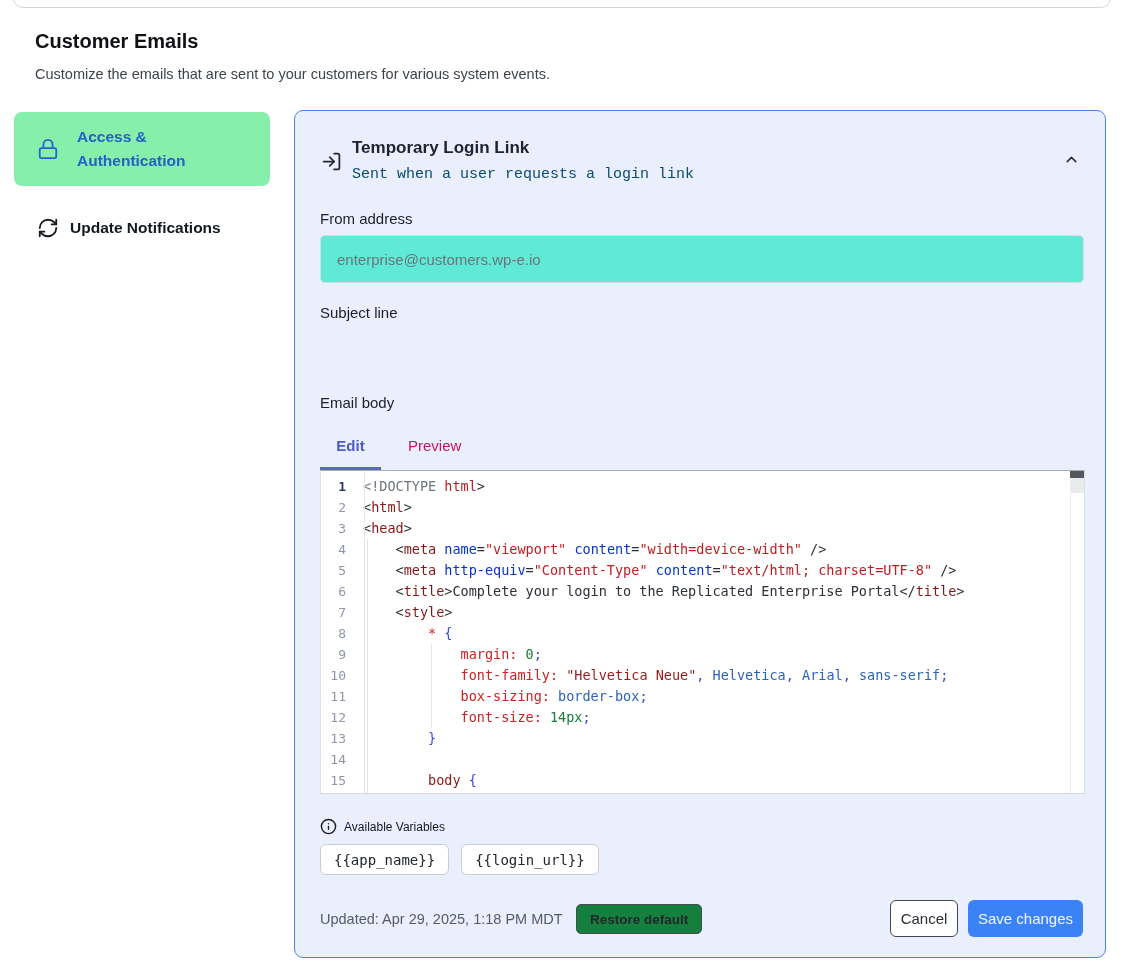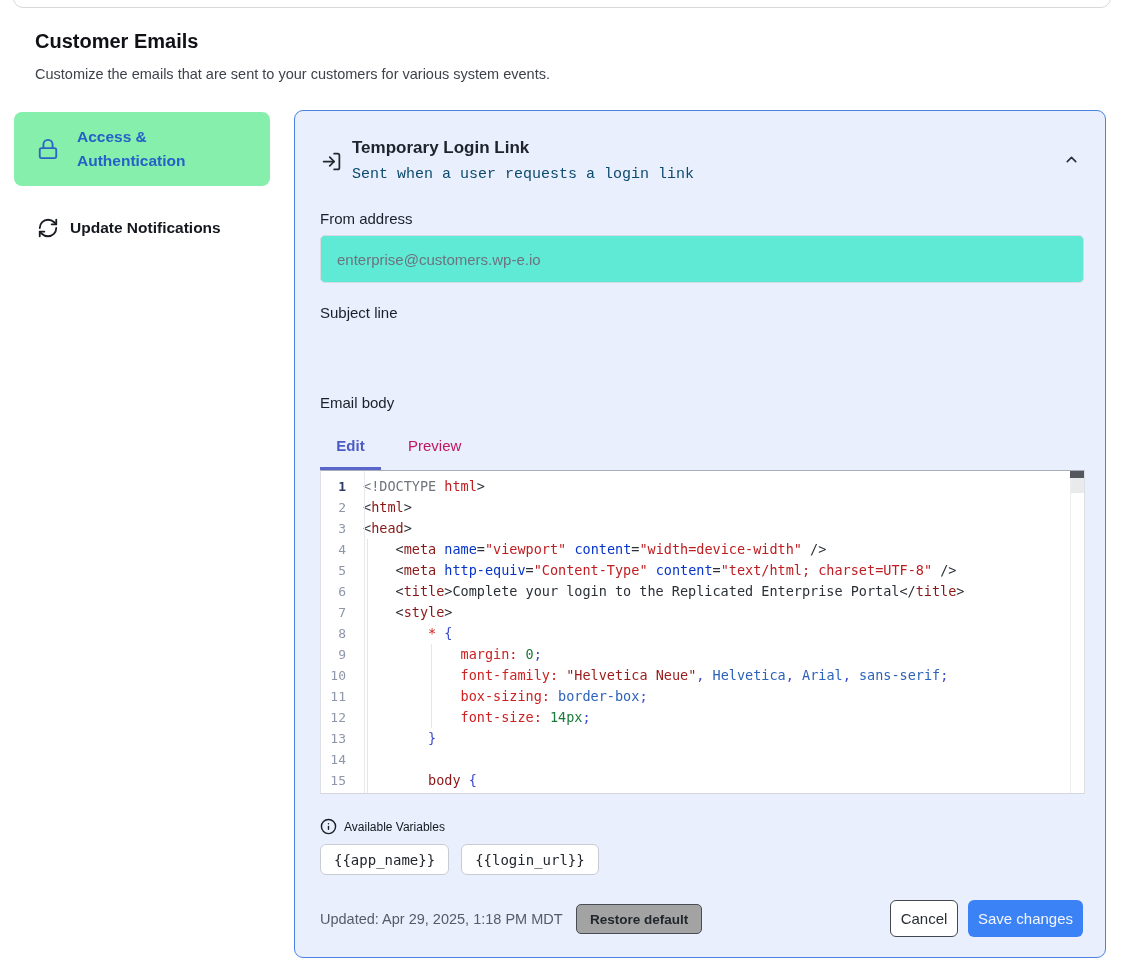--- a/index.html
+++ b/index.html
@@ -84,21 +84,21 @@
   .chips { position:absolute; left:25px; top:733px; display:flex; gap:12px; }
   .chip { height:31px; display:flex; align-items:center; padding:0 13px; background:#fff;
     border:1px solid #c8cdd5; border-radius:6px; font-family:"DejaVu Sans Mono",monospace;
     font-size:14px; color:#22262c; cursor:pointer; }
 
   
   .updated { position:absolute; left:25px; top:800px; font-size:14.5px; color:#555c68; }
   .btn { display:inline-flex; align-items:center; justify-content:center; border-radius:5px;
     font-family:"Liberation Sans",sans-serif; cursor:pointer; }
   .restore-btn { position:absolute; left:281px; top:793px; height:30px; padding:0 13px;
-    background:#a3a3a3; border:1px solid #474c55; font-size:13.5px; font-weight:600; color:#22262d; }
+    background:#15803d; border:1px solid #474c55; font-size:13.5px; font-weight:600; color:#22262d; }
   .cancel-btn { position:absolute; right:147px; top:789px; width:68px; height:37px;
     background:#ffffff; border:1px solid #43474f; border-radius:6px; font-size:15px; color:#2a2e35; }
   .save-btn { position:absolute; right:22px; top:789px; width:115px; height:37px;
     background:#3b82f6; border:none; border-radius:6px; font-size:15px; font-weight:500; color:#f2f5fc; }
   svg { display:block; }
 </style>
 </head>
 <body>
 
 <div class="page">

